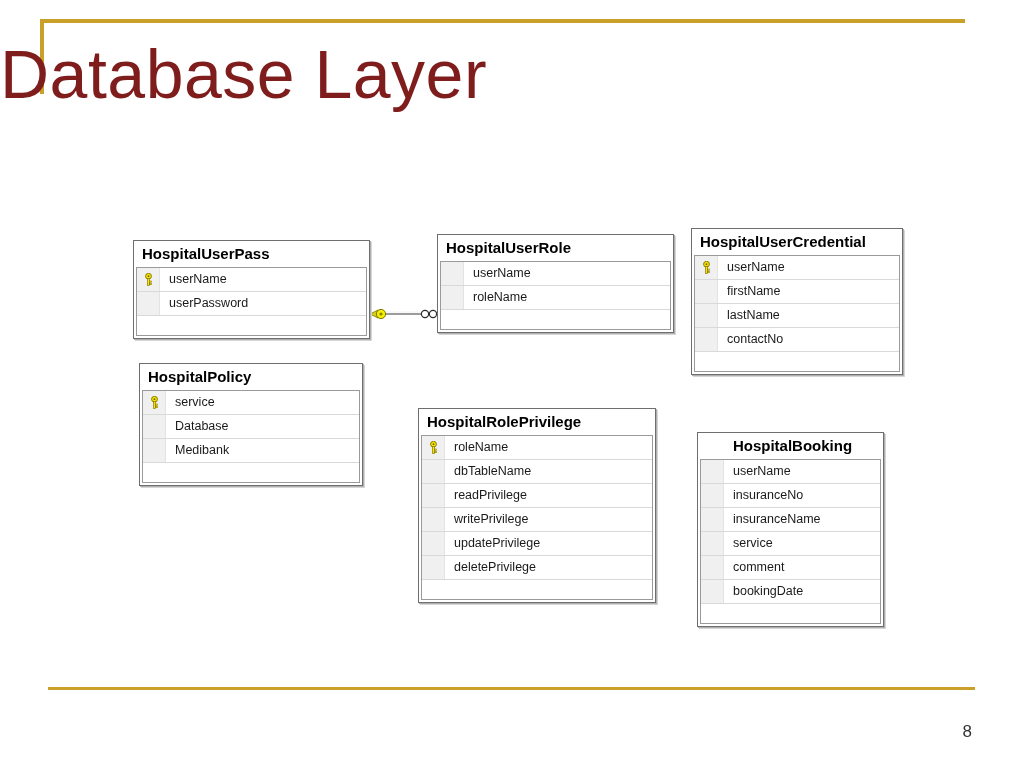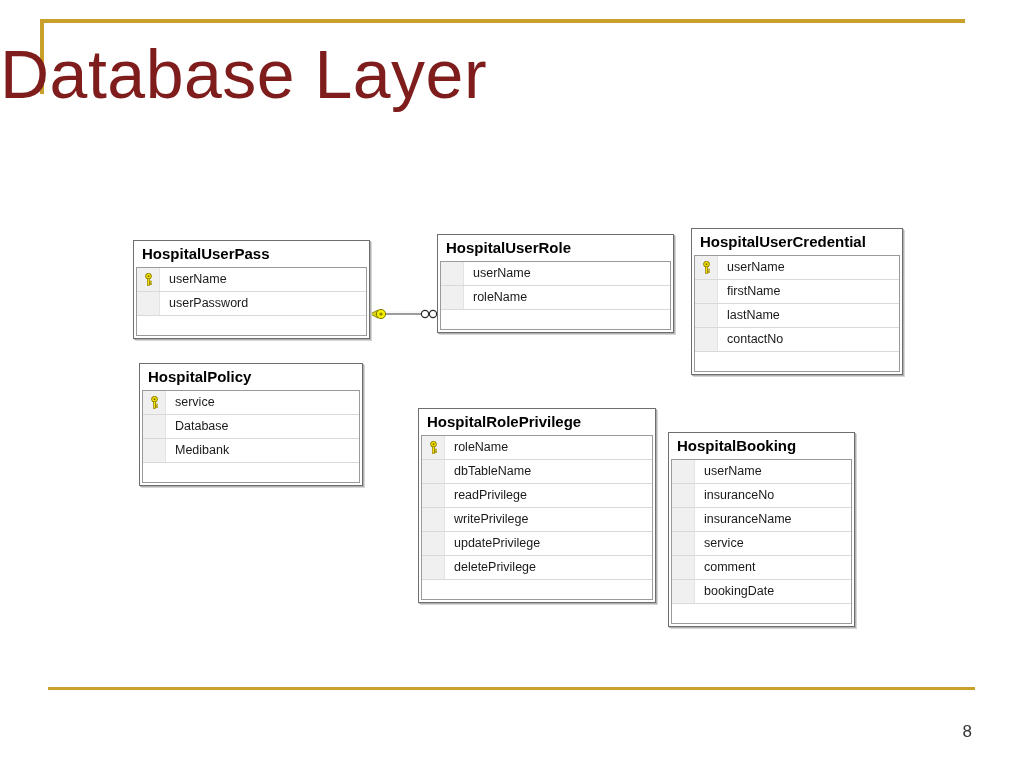--- a/index.html
+++ b/index.html
@@ -288,21 +288,21 @@
           <div class="er-gutter"></div>
           <div class="er-field">updatePrivilege</div>
         </div>
         <div class="er-row">
           <div class="er-gutter"></div>
           <div class="er-field">deletePrivilege</div>
         </div>
       </div>
       <div class="er-filler"></div>
     </div>
-    <div class="er-table" style="left: 668px; top: 432px; width: 187px;">
+    <div class="er-table" style="left: 697px; top: 432px; width: 187px; text-align: center;">
       <div class="er-title">HospitalBooking</div>
       <div class="er-body">
         <div class="er-row">
           <div class="er-gutter"></div>
           <div class="er-field">userName</div>
         </div>
         <div class="er-row">
           <div class="er-gutter"></div>
           <div class="er-field">insuranceNo</div>
         </div>

